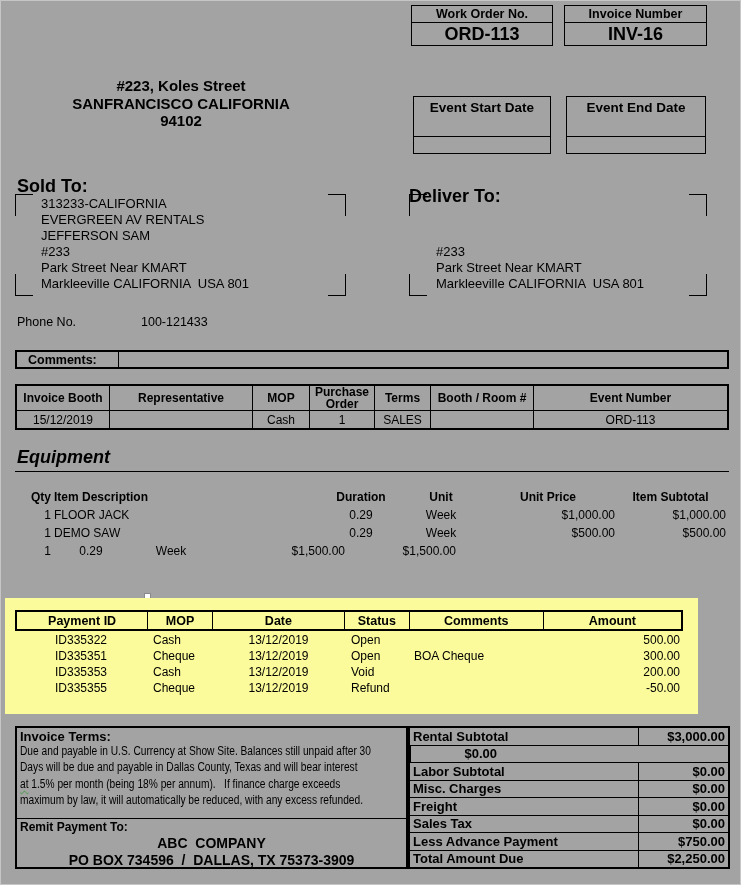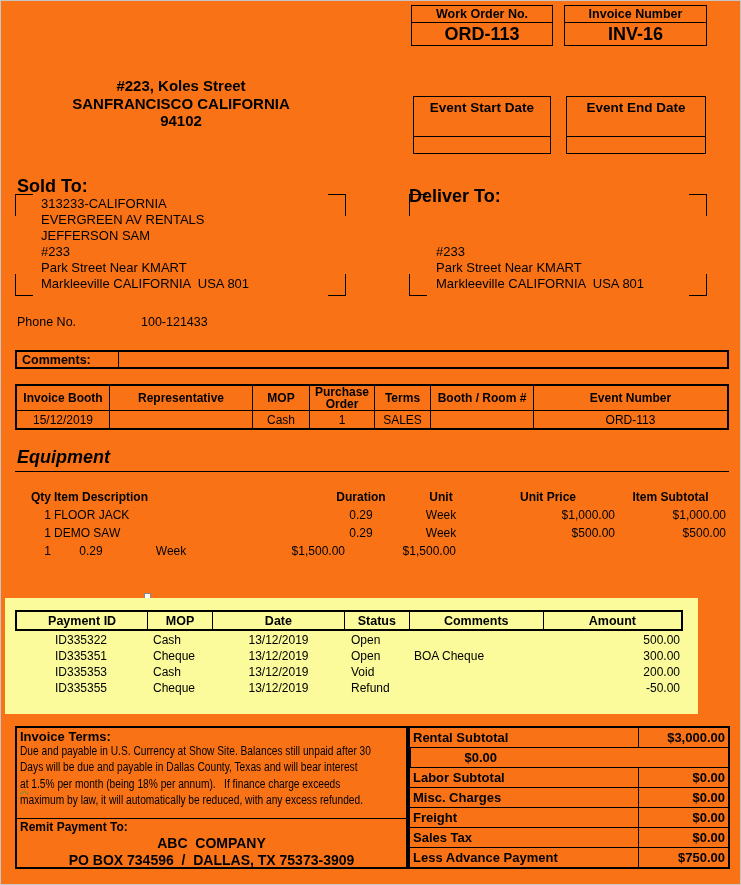--- a/index.html
+++ b/index.html
@@ -1,16 +1,16 @@
 <!DOCTYPE html>
 <html><head>
 <meta charset="utf-8">
 <style>
   html,body{margin:0;padding:0;background:#fff;}
-  #page{position:relative;width:741px;height:885px;background:#f97316;border:1px solid #c6c6c6;
+  #page{position:relative;width:741px;height:885px;background:#a3a3a3;border:1px solid #c6c6c6;
         box-sizing:border-box;font-family:"Liberation Sans",sans-serif;color:#000;overflow:hidden;}
   .abs{position:absolute;}
 
   
   .numbox{border:1.5px solid #000;box-sizing:border-box;}
   .numbox .nb-label{height:16px;border-bottom:1.5px solid #000;display:flex;align-items:center;justify-content:center;
                     font-size:12.5px;font-weight:bold;}
   .numbox .nb-value{height:22px;display:flex;align-items:center;justify-content:center;font-size:18px;font-weight:bold;}
 
   
@@ -29,21 +29,21 @@
   .bk{position:absolute;width:17px;height:21px;}
   .bk.tl{left:0;top:0;border-left:1px solid #000;border-top:1px solid #000;}
   .bk.tr{right:0;top:0;border-right:1px solid #000;border-top:1px solid #000;}
   .bk.bl{left:0;bottom:0;border-left:1px solid #000;border-bottom:1px solid #000;}
   .bk.br{right:0;bottom:0;border-right:1px solid #000;border-bottom:1px solid #000;}
   .addr-line{font-size:13px;line-height:16px;height:16px;white-space:pre;}
 
   
   #comments-box{left:14px;top:349px;width:714px;height:19px;border:2px solid #000;box-sizing:border-box;display:flex;}
   #comments-box .c-label{width:102px;border-right:1px solid #000;display:flex;align-items:center;
-                         padding-left:5px;font-size:12.5px;font-weight:bold;box-sizing:border-box;}
+                         padding-left:11px;font-size:12.5px;font-weight:bold;box-sizing:border-box;}
   #comments-box .c-value{flex:1;}
 
   
   #oi-table{left:14px;top:383px;width:714px;border:2px solid #000;box-sizing:border-box;}
   .oi-row{display:flex;}
   .oi-row.head{height:24px;}
   .oi-row.body{height:17px;border-top:1px solid #000;}
   .oi-c{box-sizing:border-box;border-right:1px solid #000;display:flex;align-items:center;justify-content:center;
         text-align:center;font-size:12px;line-height:12px;}
   .oi-c:last-child{border-right:none;flex:1;}
@@ -299,15 +299,19 @@
       <div class="tot-value">$0.00</div>
     </div>
     <div class="tot-row">
       <div class="tot-label">Sales Tax</div>
       <div class="tot-value">$0.00</div>
     </div>
     <div class="tot-row">
       <div class="tot-label">Less Advance Payment</div>
       <div class="tot-value">$750.00</div>
     </div>
+    <div class="tot-row">
+      <div class="tot-label">Total Amount Due</div>
+      <div class="tot-value">$2,250.00</div>
+    </div>
   </div>
 
 </div>
 
 </body></html>

